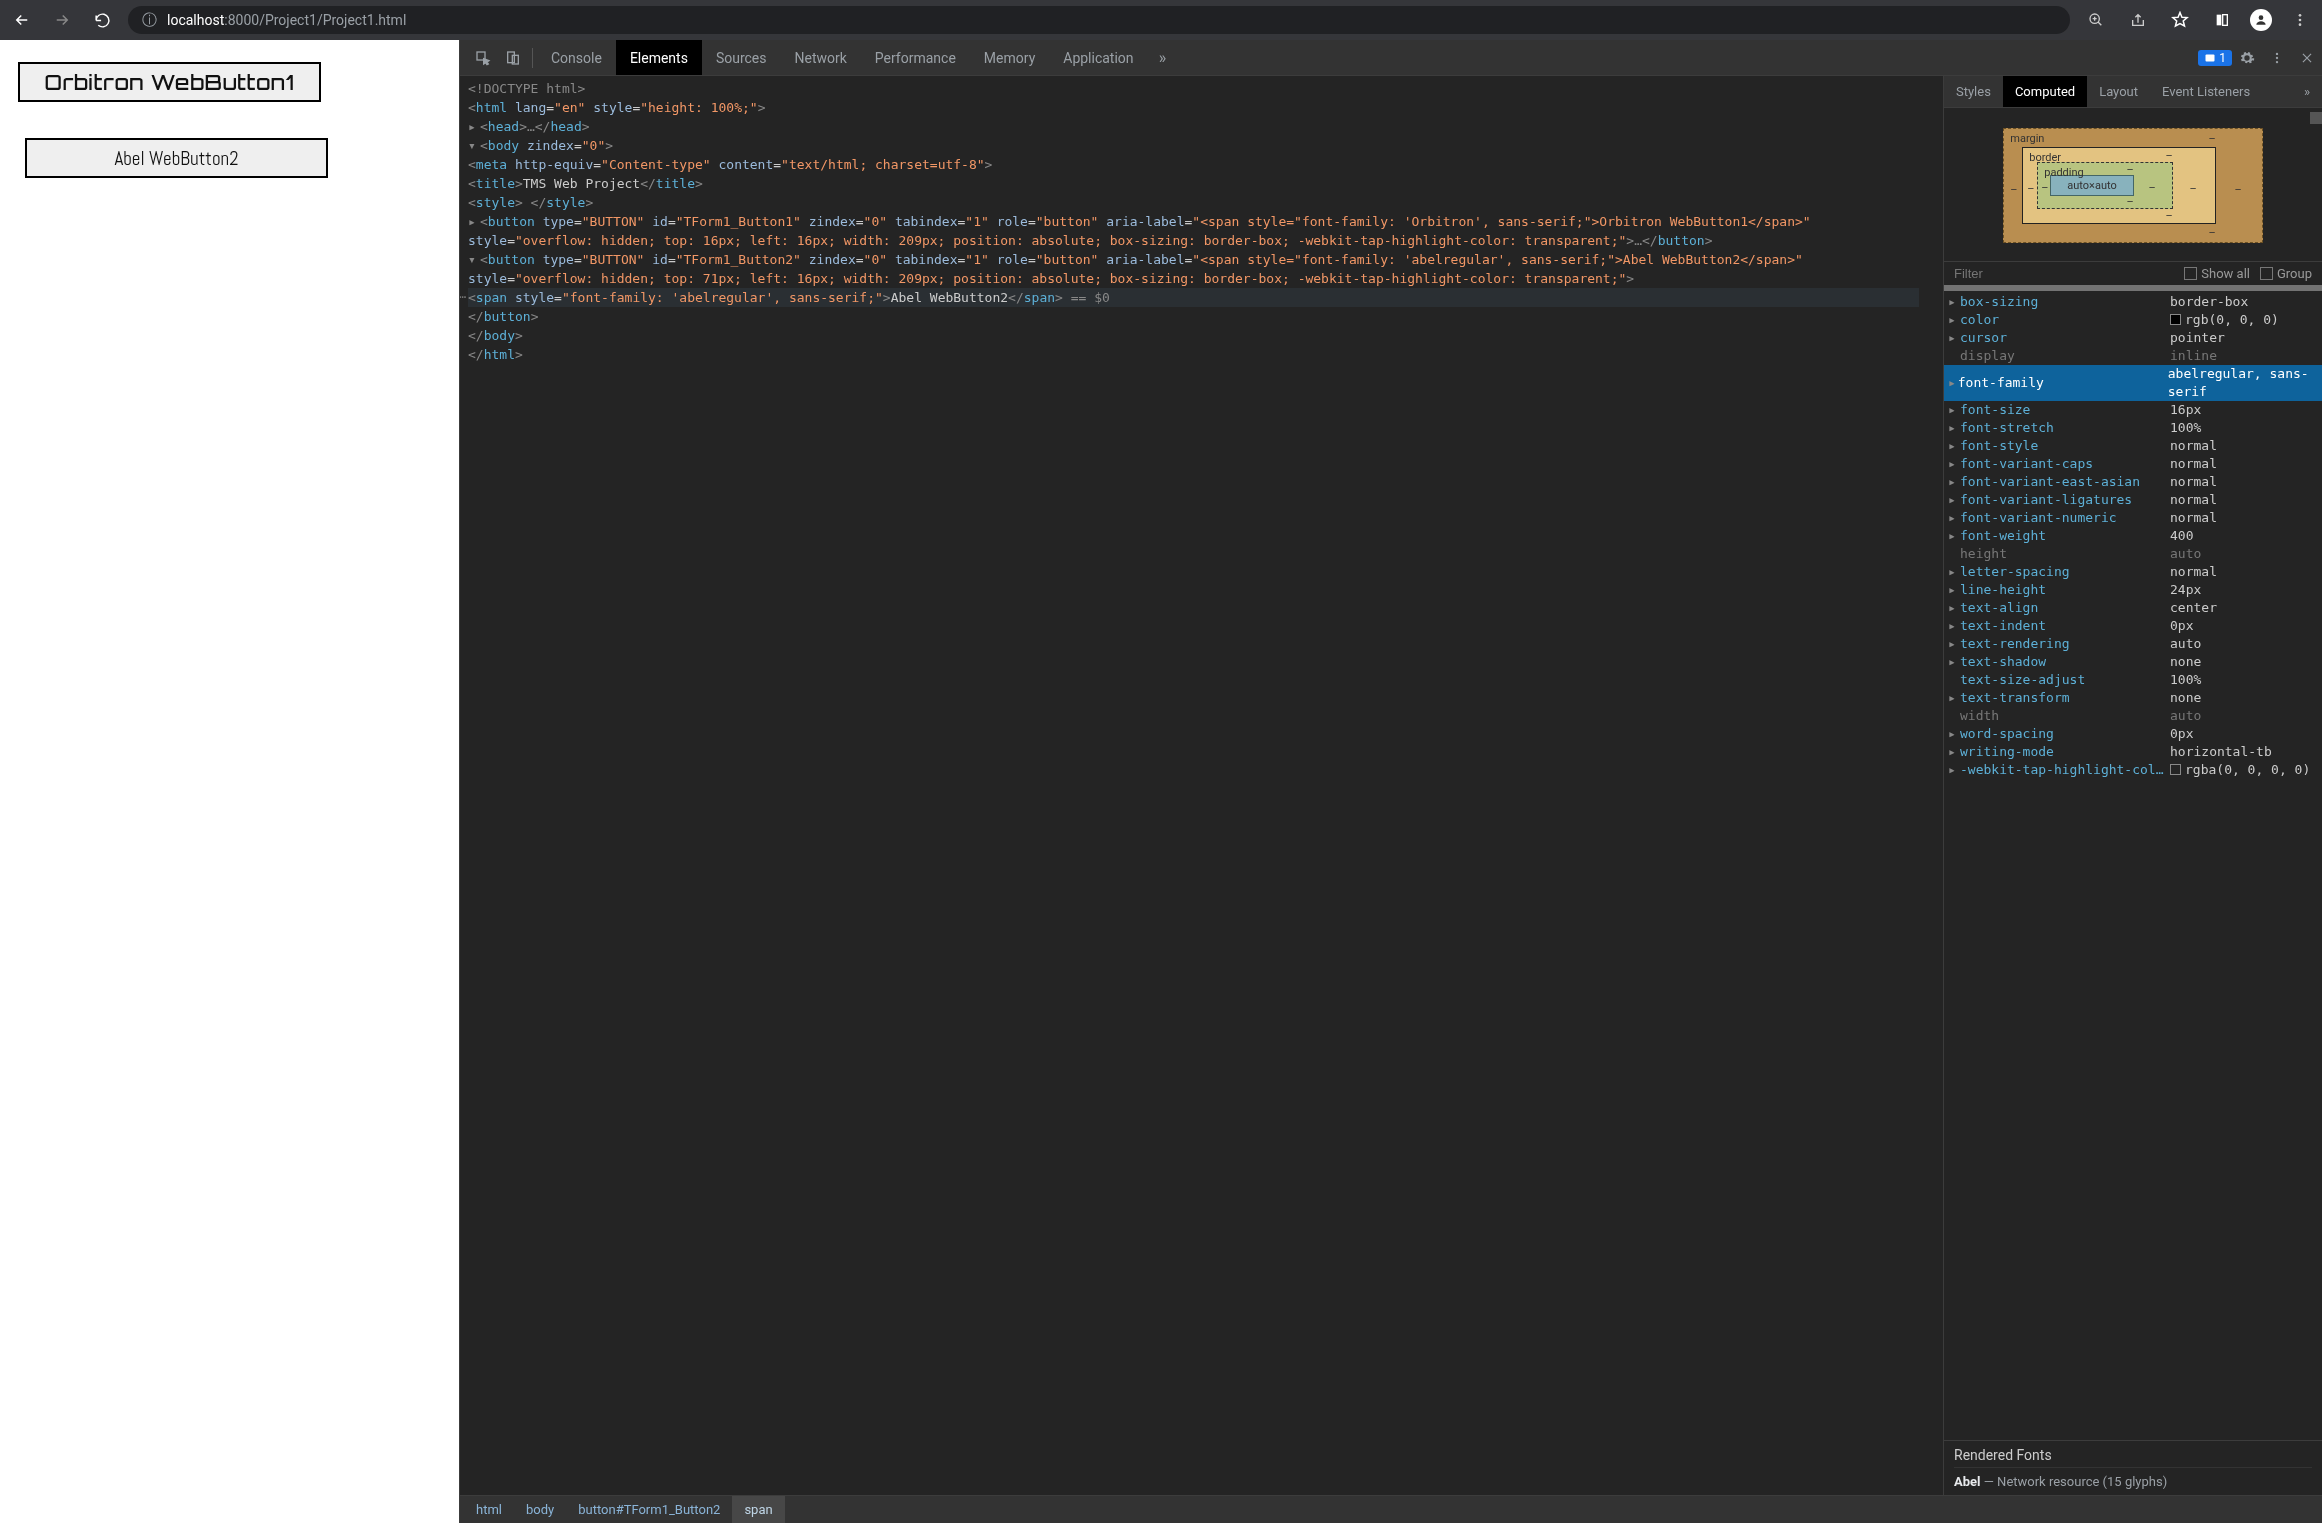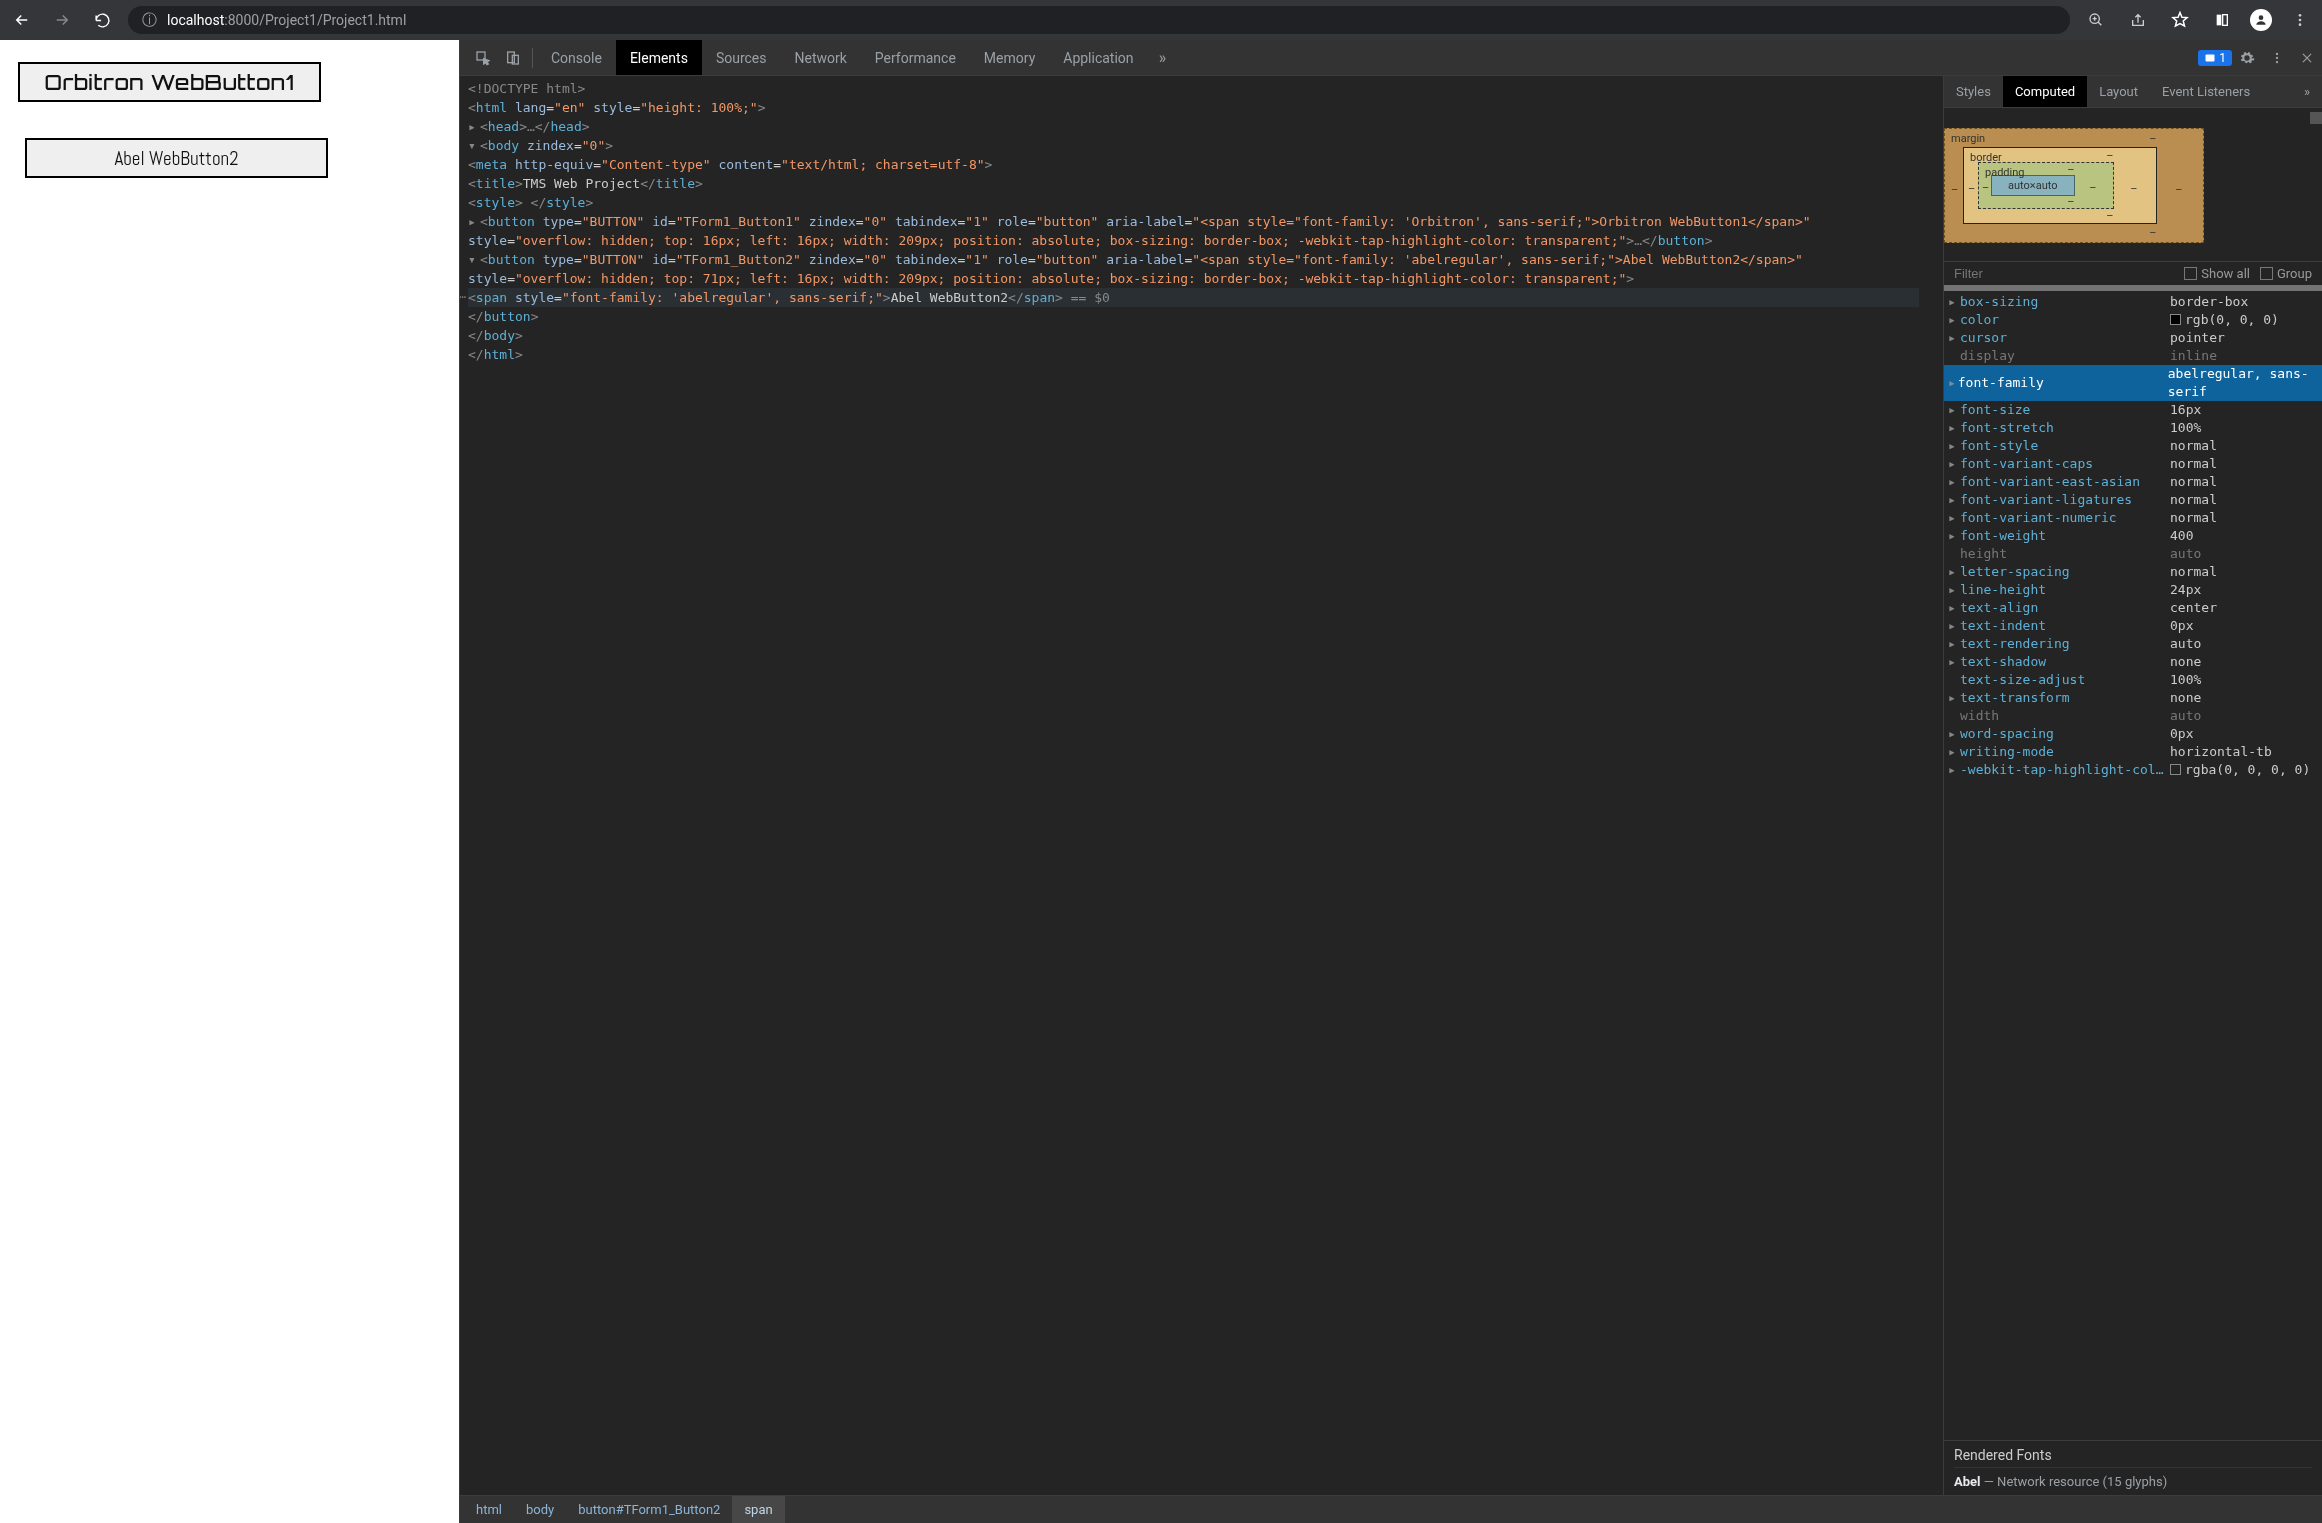--- a/index.html
+++ b/index.html
@@ -140,21 +140,21 @@
   padding: 0 12px; height:100%;
   display:flex;align-items:center;
   color:#9aa0a6; font-size:13px;
   cursor:pointer;
 }
 .sb-tab.active { background:#000; color:#fff; }
 .sb-tabs-spacer{flex:1;}
 
 .box-model-wrap {
   padding: 20px 0 18px;
-  display:flex; 
+  display:flex; justify-content:center;
   background:#242424;
 }
 .bm-margin {
   background:#b98e50;
   border:1px dashed #6b5024;
   padding: 18px 46px 18px 18px;
   position:relative;
   font-size:11px; color:#333;
 }
 .bm-border {

